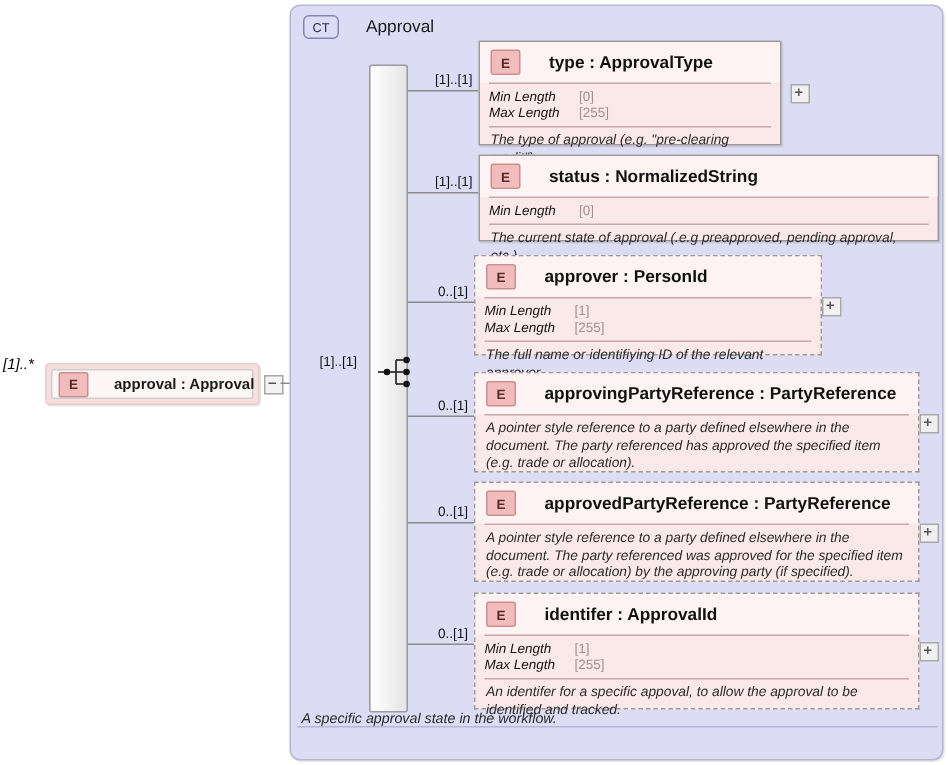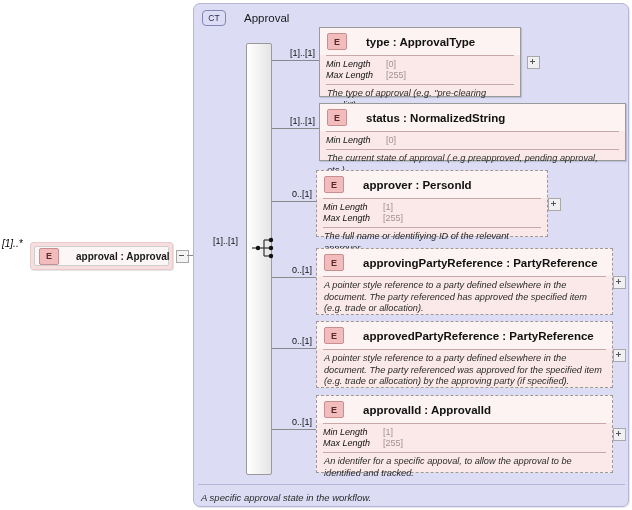--- a/index.html
+++ b/index.html
@@ -149,21 +149,21 @@
     position: absolute;
     left: 4px;
     top: 480px;
     width: 427px;
     height: 1px;
     background: #b5b5d8;
   }
   #ct-footer-text {
     position: absolute;
     left: 7px;
-    top: 488px;
+    top: 470px;
     font-size: 9.5px;
     font-style: italic;
     color: #2a2a2a;
   }
 
   
   #sequence-bar {
     position: absolute;
     left: 246px;
     top: 43px;
@@ -410,21 +410,21 @@
         <span class="e-badge">E</span>
         <span class="elem-label">approvedPartyReference : PartyReference</span>
       </div>
       <div class="card-rule"></div>
       <div class="annotation">A pointer style reference to a party defined elsewhere in the document. The party referenced was approved for the specified item (e.g. trade or allocation) by the approving party (if specified).</div>
     </div>
     <div class="expander" style="left: 613px; top: 349px;"></div>
     <div class="detail-card optional" style="left: 316px; top: 395px; width: 297px; height: 78px;">
       <div class="card-head head-panel">
         <span class="e-badge">E</span>
-        <span class="elem-label">approvalId : ApprovalId</span>
+        <span class="elem-label">identifer : ApprovalId</span>
       </div>
       <div class="card-rule"></div>
       <div class="facets">
         <div class="facet-row">
           <span class="facet-name">Min Length</span>
           <span class="facet-val">[1]</span>
         </div>
         <div class="facet-row">
           <span class="facet-name">Max Length</span>
           <span class="facet-val">[255]</span>

